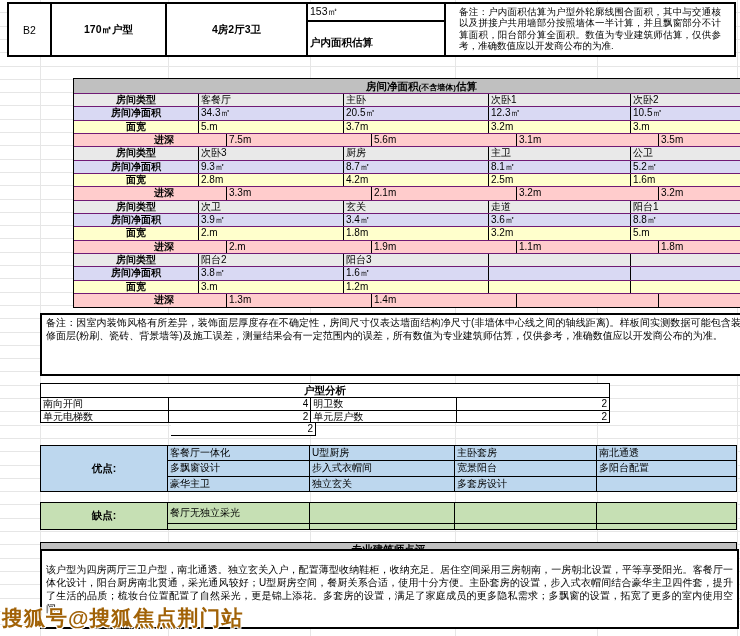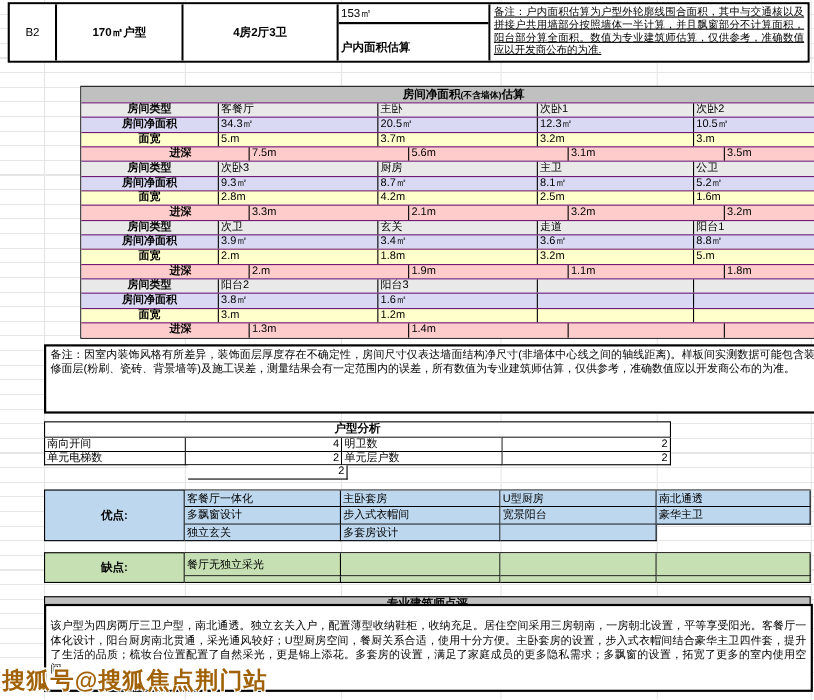--- a/index.html
+++ b/index.html
@@ -16,21 +16,21 @@
            border:2px solid #000;background:#fff;z-index:2;box-sizing:border-box;}
   .tb-cell{border-right:2px solid #000;box-sizing:border-box;display:flex;align-items:center;
            justify-content:center;font-size:10.5px;background:#fff;}
   .tb-cell:last-child{border-right:none;}
   .tb-b2{width:43px;}
   .tb-size{width:115px;font-weight:bold;}
   .tb-rooms{width:141px;font-weight:bold;}
   .tb-area{width:138px;display:block;padding:0;}
   .tb-area .val{height:15px;border-bottom:2px solid #000;padding:1px 0 0 2px;box-sizing:content-box;}
   .tb-area .lab{font-weight:bold;padding:14px 0 0 2px;}
-  .tb-note{flex:1;display:block;font-size:9.5px;line-height:11.4px;padding:2px 3px;text-align:justify;text-decoration:underline;}
+  .tb-note{flex:1;display:block;font-size:9.5px;line-height:11.4px;padding:2px 13px;text-align:justify;}
 
   
   .roomtable{position:absolute;left:40px;top:78px;width:697px;border:1px solid #000;
              background:#fff;z-index:2;box-sizing:border-box;margin-left:33px;}
   .rt-header{height:14px;background:var(--gray);font-weight:bold;text-align:center;
              font-size:10.5px;line-height:14px;}
   .rt-header .small{font-size:8px;}
   .rt-row{display:flex;height:13.35px;border-top:1px solid #701a75;box-sizing:border-box;}
   .rt-label{width:124px;font-weight:bold;text-align:center;font-size:10px;line-height:12.5px;}
   .rt-cell{border-left:1px solid #000;font-size:10px;line-height:12.5px;padding-left:2px;
@@ -249,26 +249,27 @@
           <div class="an-cell an-label an-first" style="width: 127px; margin-top: 27px;">飘窗数</div>
           <div class="an-cell an-value" style="width: 142px;">2</div>
         </div>
       </div>
   </div>
 
   <div class="block pros">
     <div class="blk-label">优点:</div>
     <div class="blk-grid">
         <div class="blk-cell">客餐厅一体化</div>
+        <div class="blk-cell">U型厨房</div>
         <div class="blk-cell">主卧套房</div>
-        <div class="blk-cell">U型厨房</div>
         <div class="blk-cell">南北通透</div>
         <div class="blk-cell">多飘窗设计</div>
         <div class="blk-cell">步入式衣帽间</div>
         <div class="blk-cell">宽景阳台</div>
+        <div class="blk-cell">多阳台配置</div>
         <div class="blk-cell">豪华主卫</div>
         <div class="blk-cell">独立玄关</div>
         <div class="blk-cell">多套房设计</div>
         <div class="blk-cell"></div>
       </div>
   </div>
 
   <div class="block cons">
     <div class="blk-label">缺点:</div>
     <div class="blk-grid">

